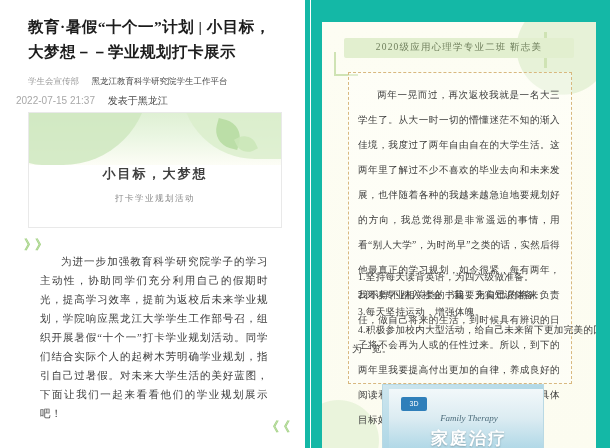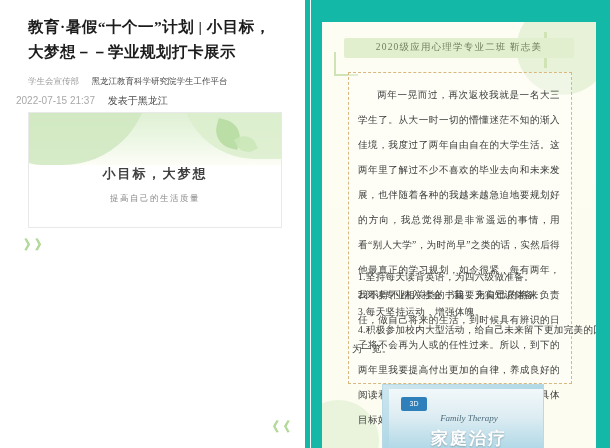--- a/index.html
+++ b/index.html
@@ -391,25 +391,28 @@
     </div>
 
     <div class="banner">
       <div class="banner-green-top">
         <div class="banner-blob-a"></div>
         <div class="banner-blob-b"></div>
         <div class="banner-leaf"></div>
         <div class="banner-leaf2"></div>
       </div>
       <div class="banner-title">小目标，大梦想</div>
-      <div class="banner-sub">提高自己的生活质量</div>
+      <div class="banner-sub">打卡学业规划活动</div>
     </div>
 
     <div class="chev-left">》》</div>
 
+    <div class="body-text">
+      <span class="indent">为进一步加强教育科学研究院学子的学习主动性，协助同学们充分利用自己的假期时光，提高学习效率，提前为返校后未来学业规划，学院响应黑龙江大学学生工作部号召，组织开展暑假“十个一”打卡学业规划活动。同学们结合实际个人的起树木芳明确学业规划，指引自己过暑假。对未来大学生活的美好蓝图，下面让我们一起来看看他们的学业规划展示吧！</span>
+    </div>
 
     <div class="chev-right">《《</div>
   </div>
 
   <div class="divider-v"></div>
 
   <div class="right-col">
     <div class="paper-bg"></div>
     <div class="cross-deco"></div>
     <div class="corner-mark"></div>

